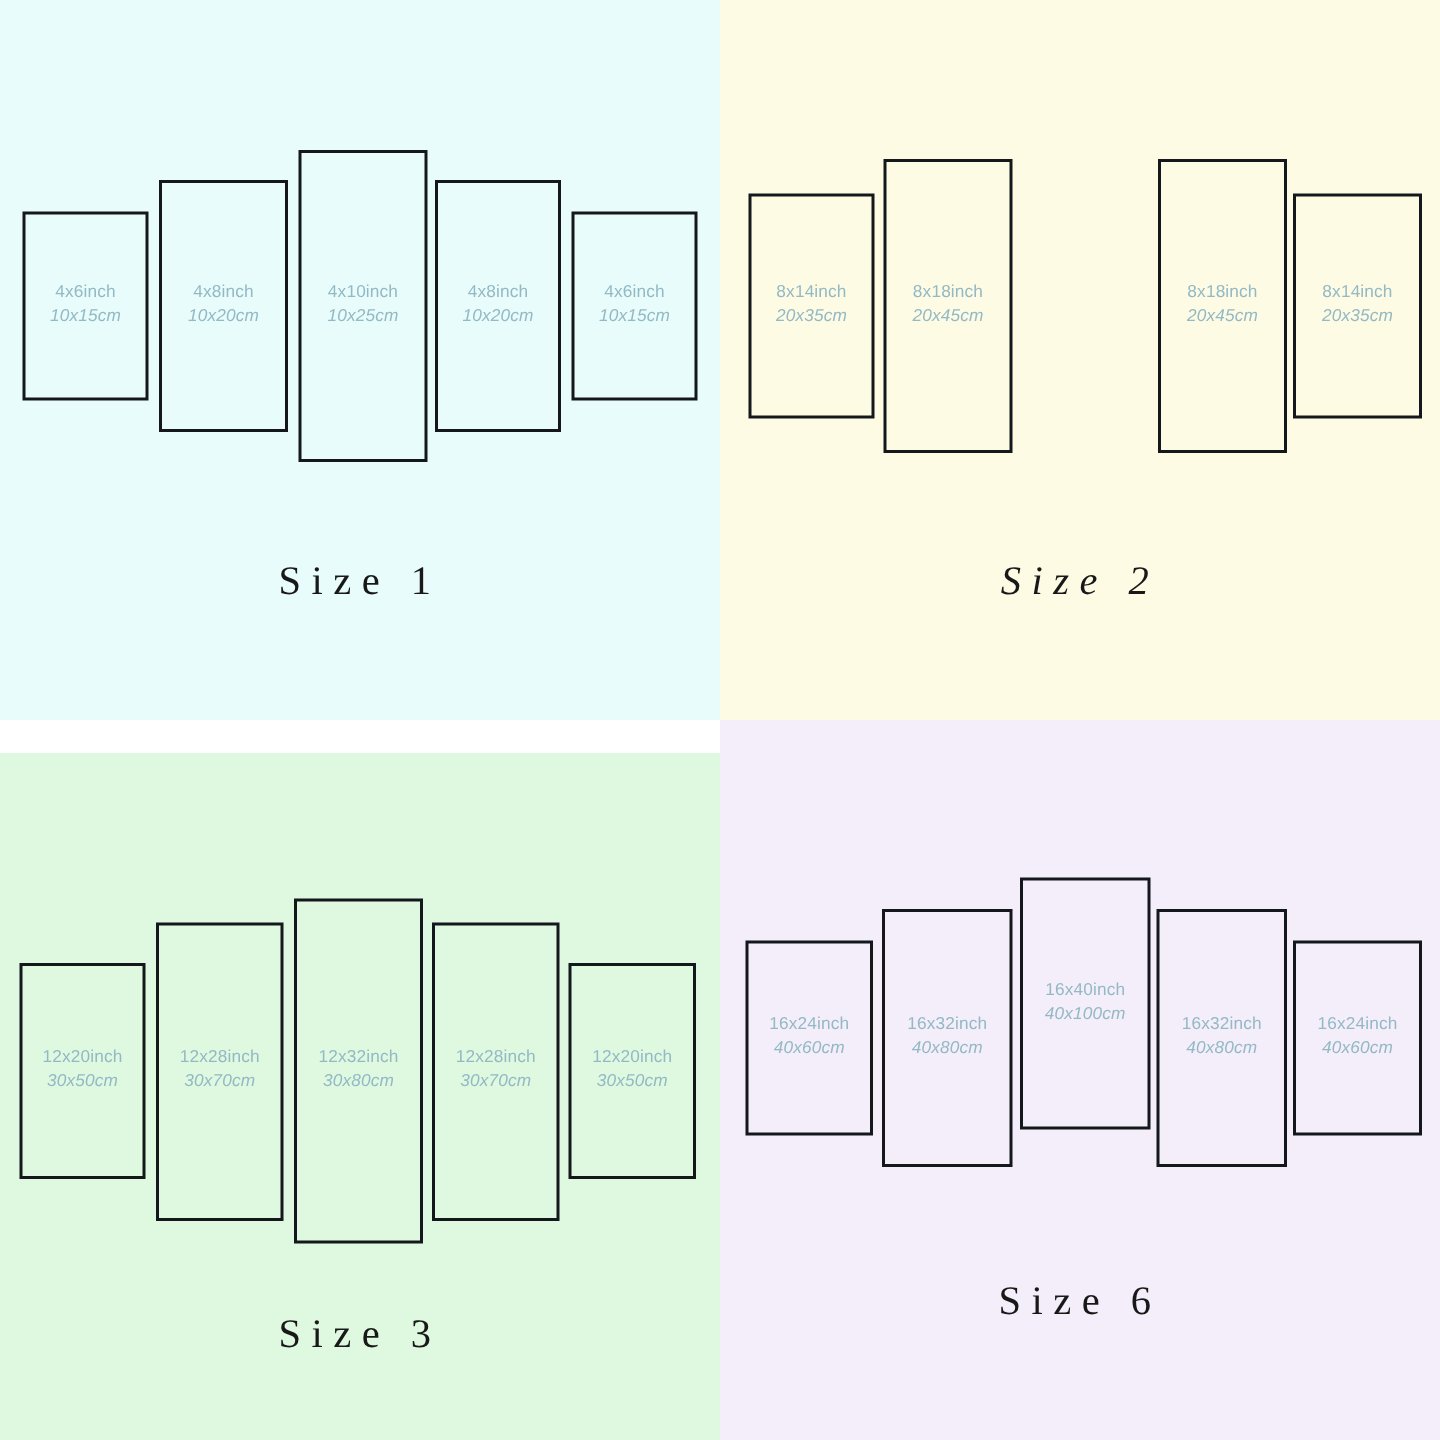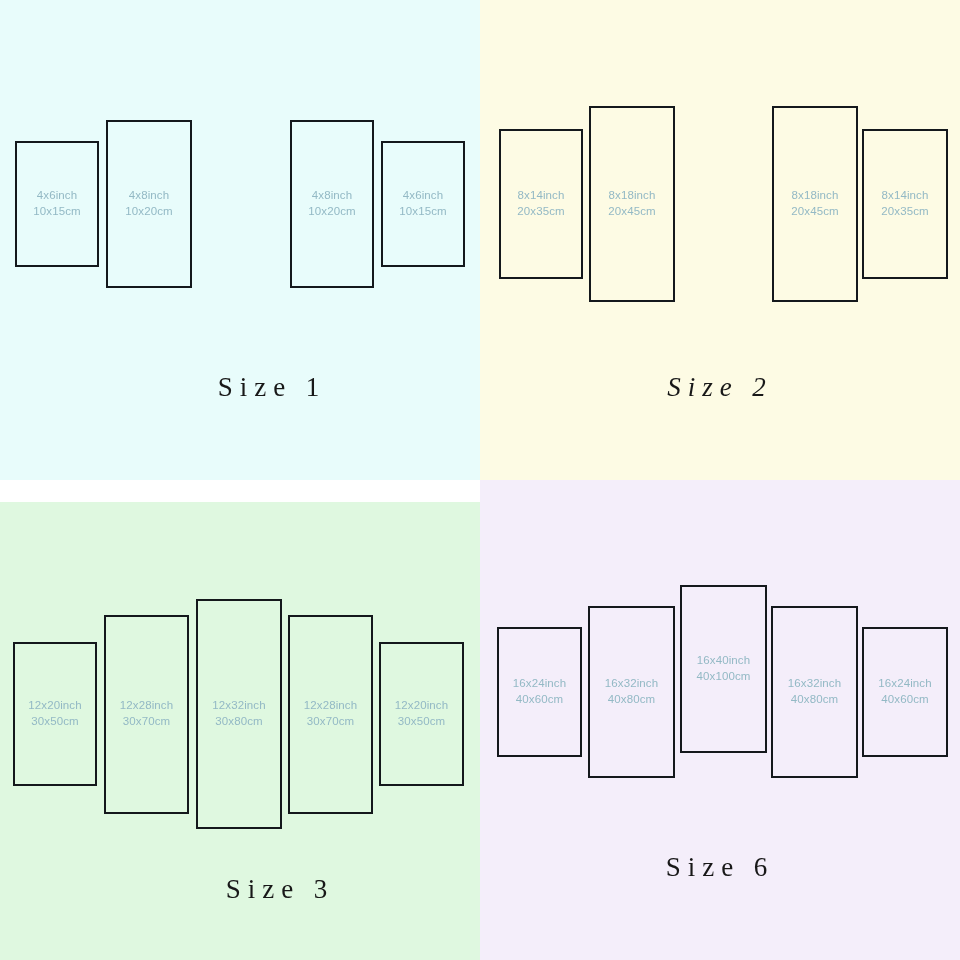--- a/index.html
+++ b/index.html
@@ -53,21 +53,21 @@
     text-align: center;
     color: #93b9c5;
     font-family: "Liberation Sans", sans-serif;
     font-size: 11.5px;
     line-height: 1.38;
     letter-spacing: 0.1px;
     white-space: nowrap;
     user-select: none;
   }
   .panel-label .line-in { display: block; }
-  .panel-label .line-cm { display: block; }
+  .panel-label .line-cm { display: block; font-style: italic; }
 
   
   .size-caption {
     position: absolute;
     left: 0;
     width: 480px;
     text-align: center;
     font-family: "Liberation Serif", serif;
     font-size: 27px;
     letter-spacing: 7px;
@@ -86,34 +86,40 @@
             <span class="line-in">4x6inch</span>
             <span class="line-cm">10x15cm</span>
           </div>
         </div>
         <div class="panel" style="left: 106px; width: 86px; height: 168px; top: 120px;">
           <div class="panel-label">
             <span class="line-in">4x8inch</span>
             <span class="line-cm">10x20cm</span>
           </div>
         </div>
+        <div class="panel" style="left: 199px; width: 86px; height: 208px; top: 100px;">
+          <div class="panel-label">
+            <span class="line-in">4x10inch</span>
+            <span class="line-cm">10x25cm</span>
+          </div>
+        </div>
         <div class="panel" style="left: 290px; width: 84px; height: 168px; top: 120px;">
           <div class="panel-label">
             <span class="line-in">4x8inch</span>
             <span class="line-cm">10x20cm</span>
           </div>
         </div>
         <div class="panel" style="left: 381px; width: 84px; height: 126px; top: 141px;">
           <div class="panel-label">
             <span class="line-in">4x6inch</span>
             <span class="line-cm">10x15cm</span>
           </div>
         </div>
       </div>
-      <div class="size-caption" style="top: 372px; padding-left: 32px;">Size 1</div>
+      <div class="size-caption" style="top: 372px;">Size 1</div>
     </div>
     <div class="quadrant" style="background: rgb(253, 251, 228);">
       <div class="panel-cluster">
         <div class="panel" style="left: 19px; width: 84px; height: 150px; top: 129px;">
           <div class="panel-label">
             <span class="line-in">8x14inch</span>
             <span class="line-cm">20x35cm</span>
           </div>
         </div>
         <div class="panel" style="left: 109px; width: 86px; height: 196px; top: 106px;">
@@ -163,21 +169,21 @@
             <span class="line-cm">30x70cm</span>
           </div>
         </div>
         <div class="panel" style="left: 379px; width: 85px; height: 144px; top: 140px;">
           <div class="panel-label">
             <span class="line-in">12x20inch</span>
             <span class="line-cm">30x50cm</span>
           </div>
         </div>
       </div>
-      <div class="size-caption" style="top: 372px; padding-left: 40px;">Size 3</div>
+      <div class="size-caption" style="top: 372px;">Size 3</div>
     </div>
     <div class="quadrant" style="background: rgb(244, 238, 250);">
       <div class="panel-cluster">
         <div class="panel" style="left: 17px; width: 85px; height: 130px; top: 147px;">
           <div class="panel-label">
             <span class="line-in">16x24inch</span>
             <span class="line-cm">40x60cm</span>
           </div>
         </div>
         <div class="panel" style="left: 108px; width: 87px; height: 172px; top: 126px;">

